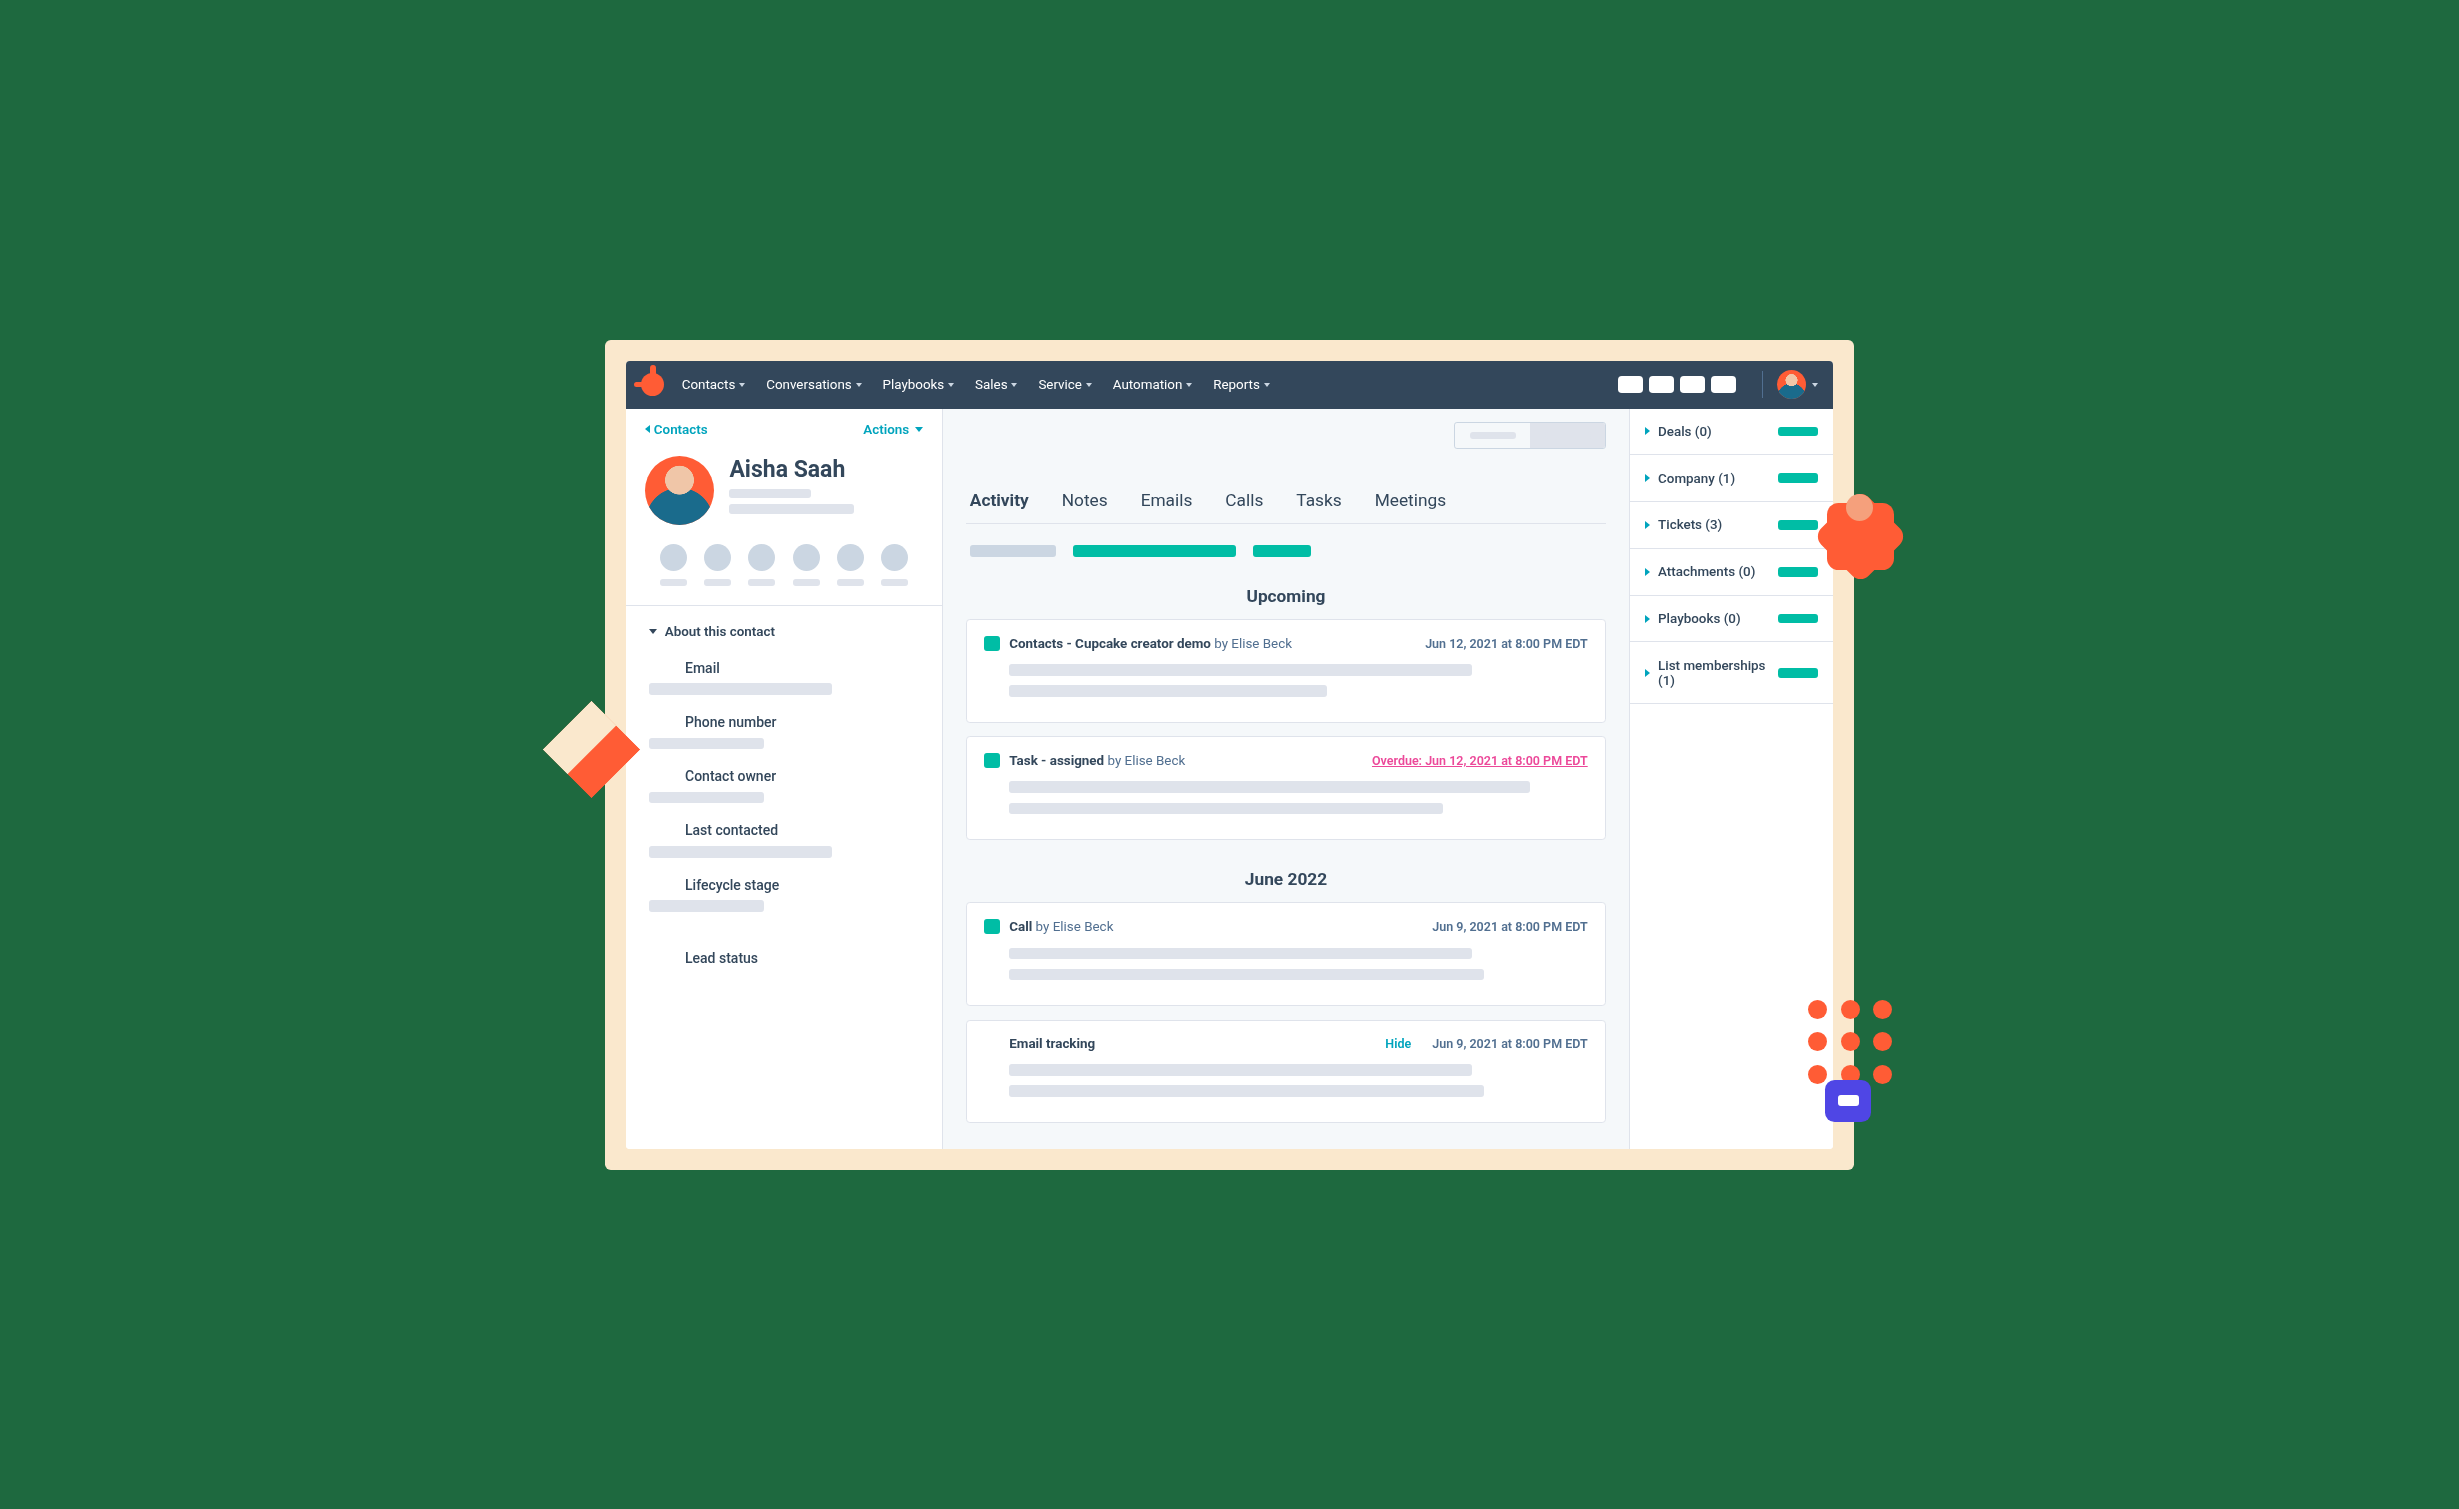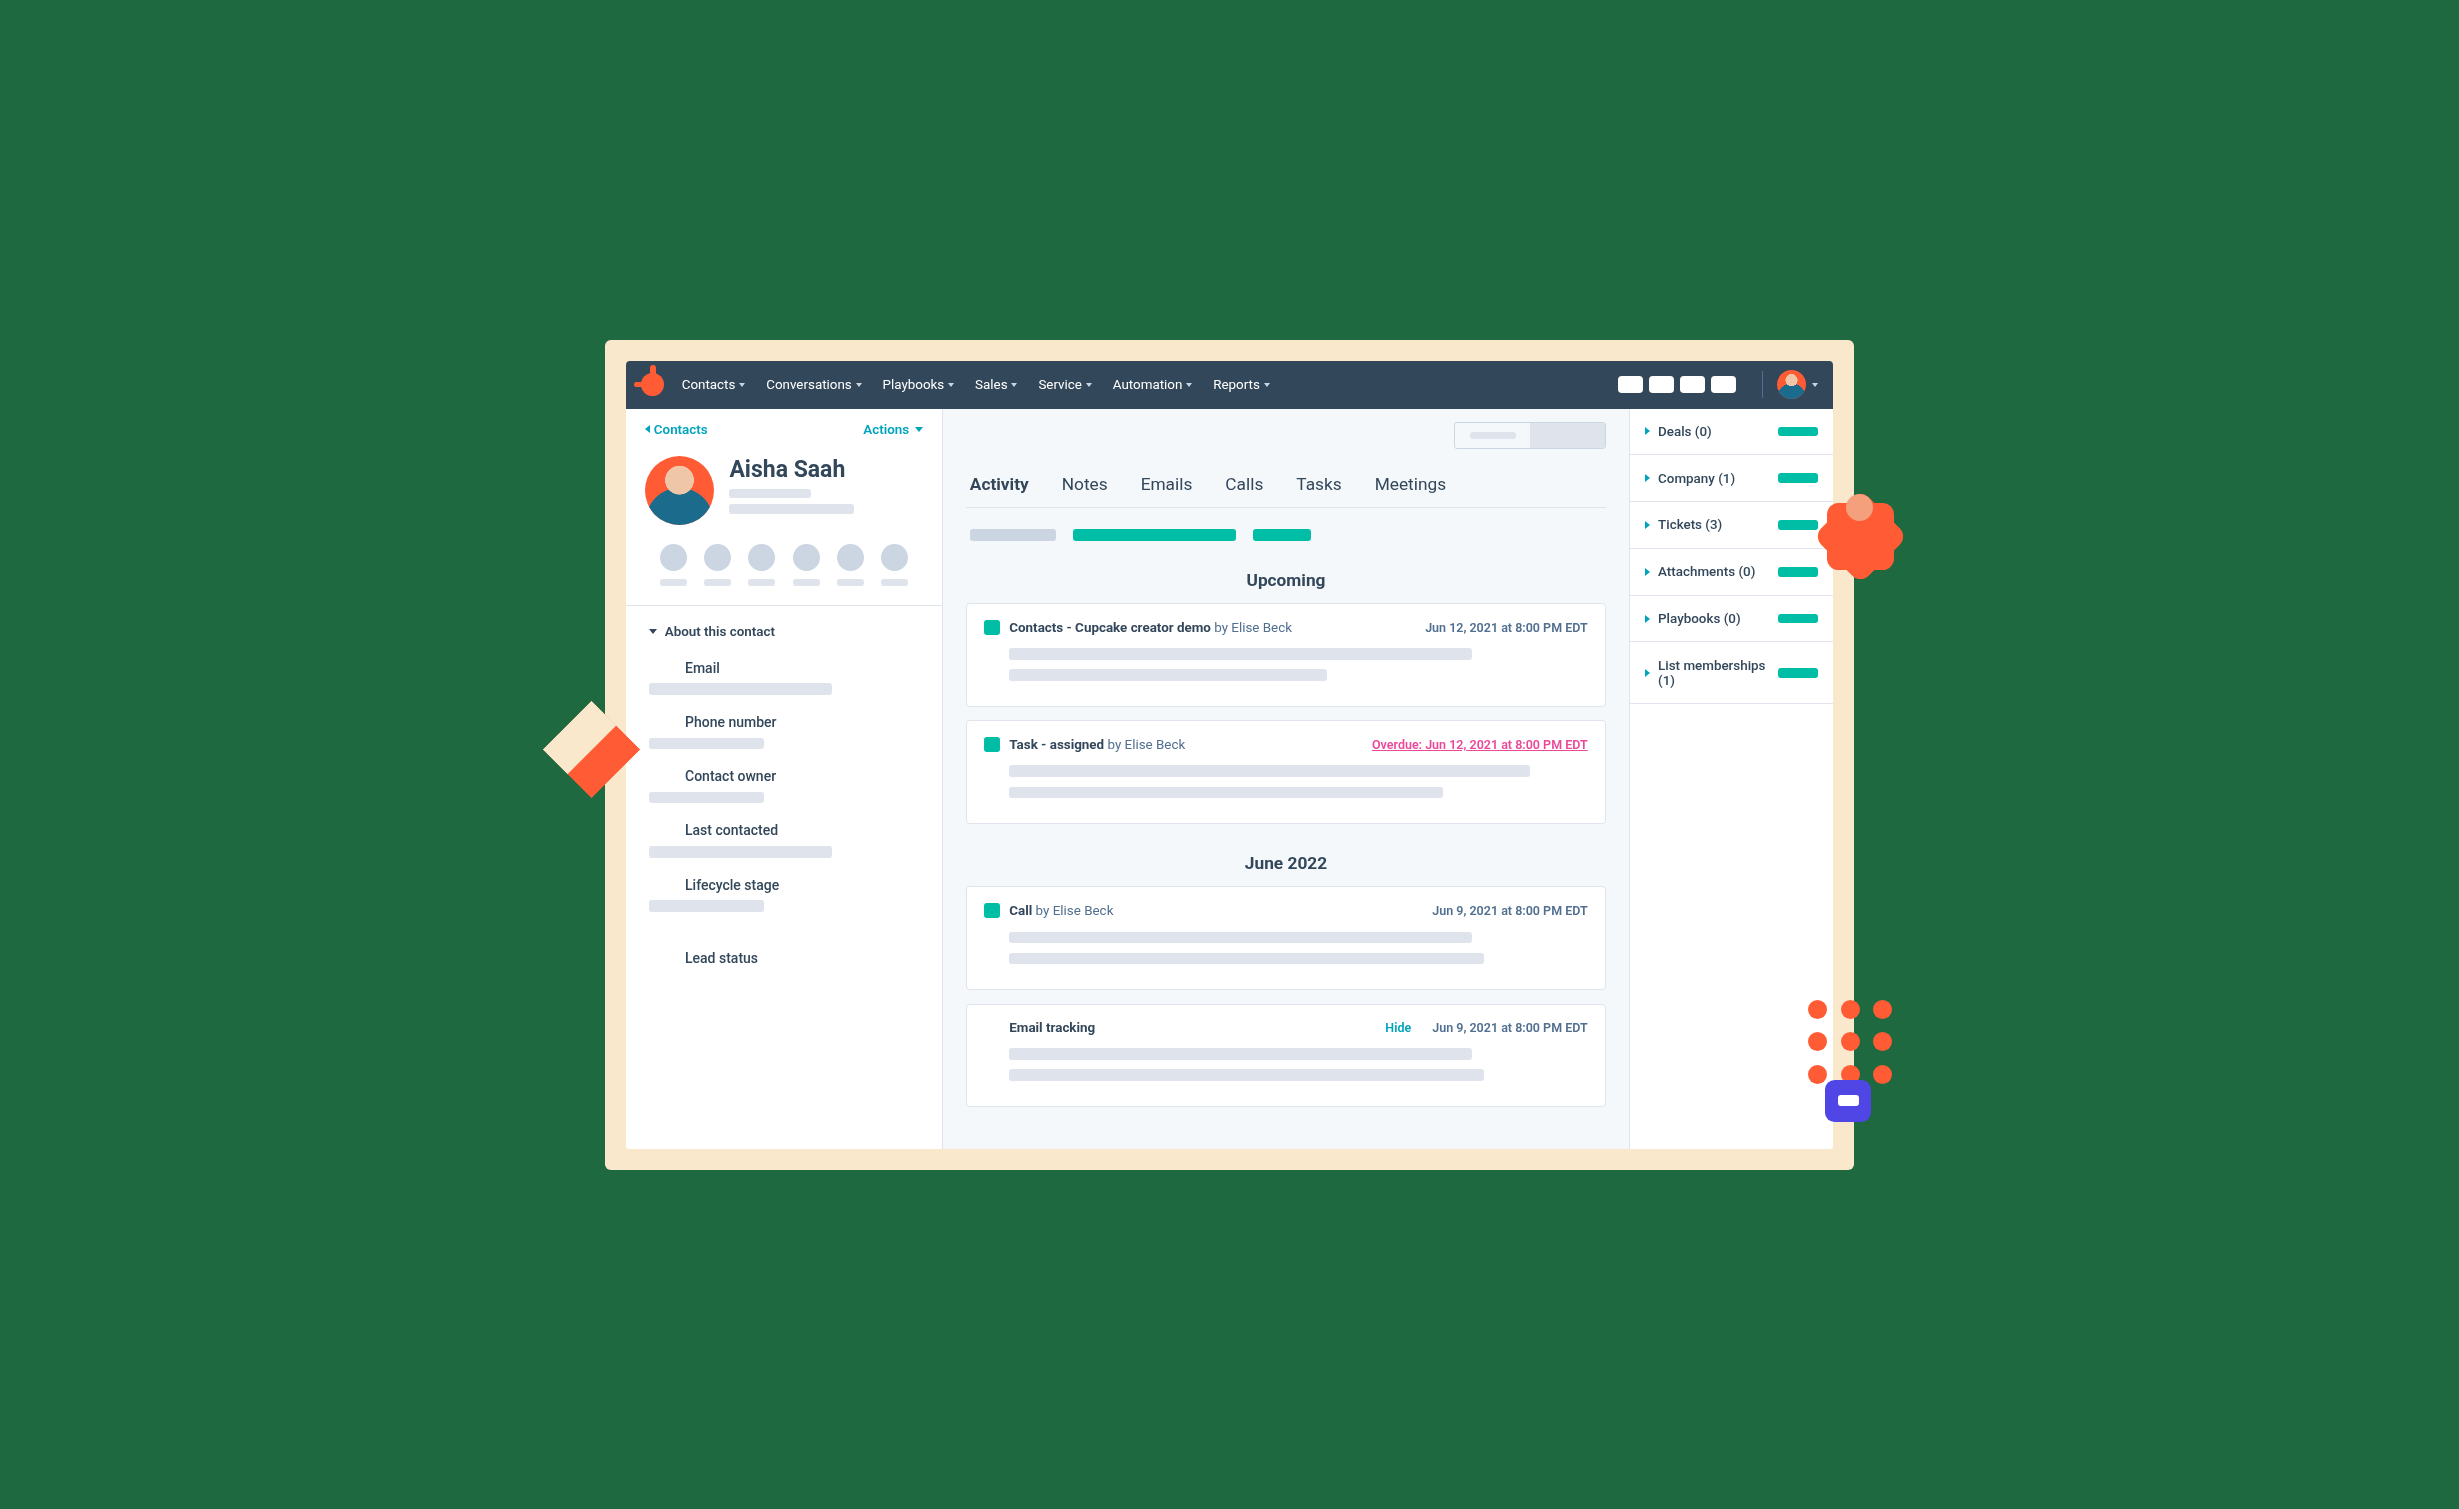--- a/index.html
+++ b/index.html
@@ -89,21 +89,21 @@
   .field-label { font-size:14px; color:#33475b; margin-bottom:7.7px; font-weight:500;margin-left:36px;}
   
   
   .center { flex:1; background:#f5f8fa; display:flex; flex-direction:column; overflow:hidden;}
   .center-top { padding: 13.4px 23px 0; }
   .seg-row { display:flex; justify-content:flex-end; }
   .seg { display:flex; border:1px solid #cbd6e2; border-radius:2.9px; overflow:hidden;}
   .seg-btn { width:75px; height:25px; display:flex;align-items:center;justify-content:center;}
   .seg-btn .skel{width:46px;height:7.7px;}
   .seg-btn.active{background:#dfe3eb;}
-  .tabs { display:flex; gap:33px; margin-top:25px; border-bottom:1px solid #dfe3eb; padding: 0 3.8px;}
+  .tabs { display:flex; gap:33px; margin-top:41px; border-bottom:1px solid #dfe3eb; padding: 0 3.8px;}
   .tab { padding-bottom:13.4px; font-size:17.3px; color:#33475b; cursor:pointer;}
   .tab.active { font-weight:700; }
   .filter-row { display:flex; gap:17.3px; padding:21px 3.8px 0;}
   .fchip { height:11.5px; border-radius:2.9px;}
   .fchip.gray { background:#cbd6e2;}
   .fchip.teal { background:#00bda5;}
   .scroll { overflow:auto; padding: 0 23px 23px; text-align: center;}
   .section-title { font-size:17.3px; font-weight:700; color:#33475b; margin:29px 0 13.4px;}
   .card { background:#fff; border:1px solid #dfe3eb; border-radius:3.8px; padding:15.4px 17.3px; margin-bottom:13.4px;}
   .card-head { display:flex; align-items:center; gap:9.6px; margin-bottom:13.4px;}

